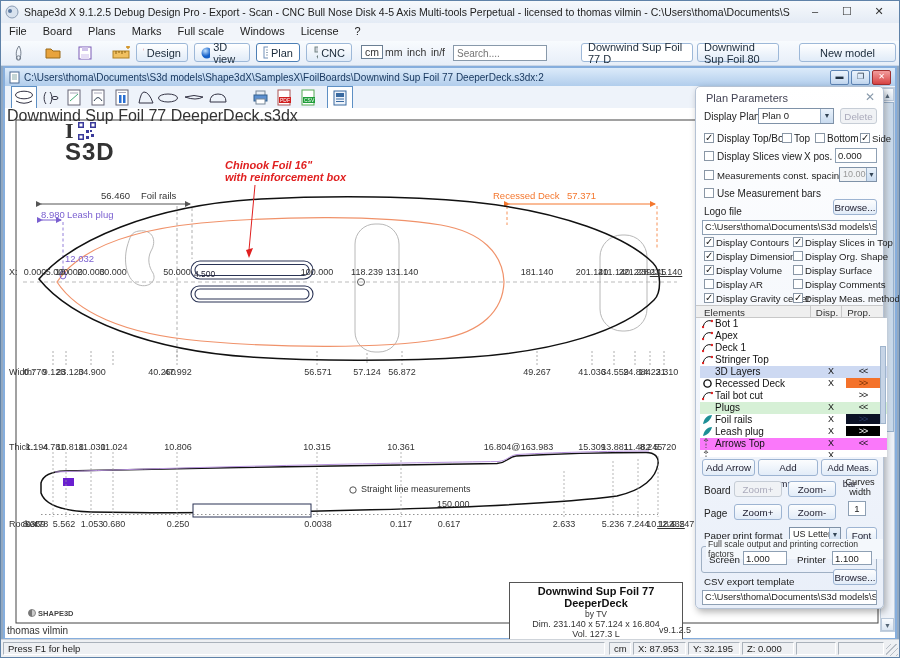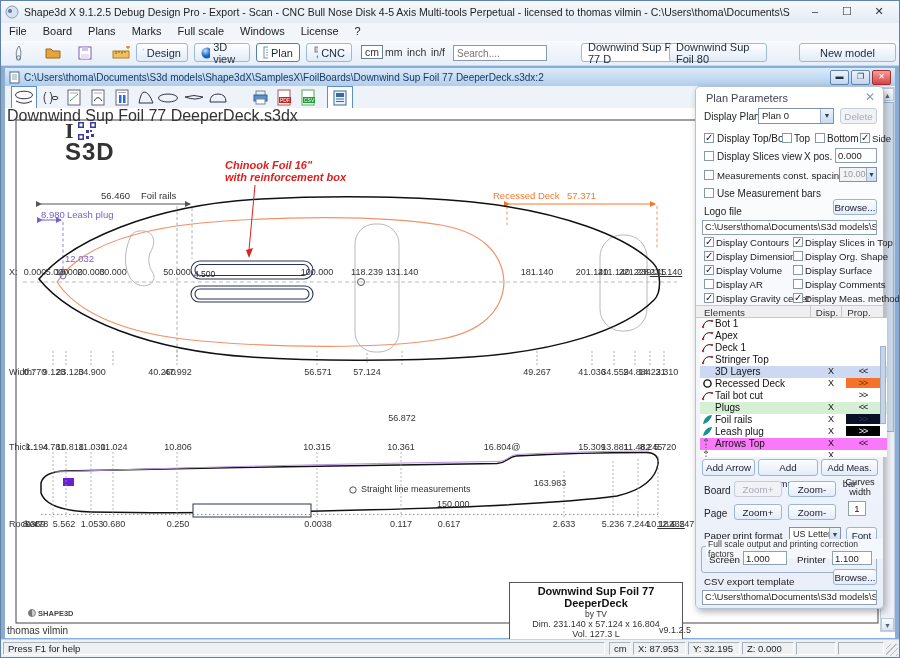--- a/index.html
+++ b/index.html
@@ -181,21 +181,21 @@
       <span>CNC</span>
       </span>
 
     <span class="unit sel" style="left:360px">cm</span>
     <span class="unit" style="left:384px">mm</span>
     <span class="unit" style="left:406px">inch</span>
     <span class="unit" style="left:430px">in/f</span>
     <input class="search" placeholder="Search...." style="">
 
     <span class="tbtn" style="left:580px;width:112px;background:#fff;justify-content:center">Downwind Sup Foil 77 D</span>
-    <span class="tbtn" style="left:668px;width:98px;justify-content:center">Downwind Sup Foil 80</span>
+    <span class="tbtn" style="left:696px;width:82px;justify-content:center">Downwind Sup Foil 80</span>
     <span class="tbtn" style="left:798px;width:97px;justify-content:center">New model</span>
   </div>
 
   <div class="mdi">
     <div class="child">
       <div class="ctitle">
         <svg width="11" height="13">
             <rect x="1" y="1" width="9" height="11" fill="#fff" stroke="#4a6a94"></rect>
             <path d="M3 4 h5 M3 6 h5 M3 8 h5" stroke="#8aa"></path>
           </svg>
@@ -422,40 +422,40 @@
     <div class="mrow" style="top:366px">
         <span class="rlab">Width:</span>
         <span class="m" style="left: 34px;">0.770</span>
         <span class="m" style="left: 53px;">9.128</span>
         <span class="m" style="left: 69px;">23.120</span>
         <span class="m" style="left: 91px;">34.900</span>
         <span class="m" style="left: 113px; margin-left: 48px;">40.260</span>
         <span class="m" style="left: 177px;">47.992</span>
         <span class="m" style="left: 317px;">56.571</span>
         <span class="m" style="left: 366px;">57.124</span>
-        <span class="m" style="left: 401px; margin-top: 46px;">56.872</span>
+        <span class="m" style="left: 401px;">56.872</span>
         <span class="m" style="left: 536px;">49.267</span>
         <span class="m" style="left: 591px;">41.036</span>
         <span class="m" style="left: 614px;">34.559</span>
         <span class="m" style="left: 636px;">24.884</span>
         <span class="m" style="left: 651px;">14.231</span>
         <span class="m" style="left: 666px;">2.310</span>
       </div>
     <div class="mrow" style="top:441px">
         <span class="rlab">Thick.:</span>
         <span class="m" style="left: 36px;">1.194</span>
         <span class="m" style="left: 53px;">4.781</span>
         <span class="m" style="left: 69px;">10.818</span>
         <span class="m" style="left: 91px;">11.030</span>
         <span class="m" style="left: 113px;">11.024</span>
         <span class="m" style="left: 177px;">10.806</span>
         <span class="m" style="left: 316px;">10.315</span>
         <span class="m" style="left: 400px;">10.361</span>
         <span class="m" style="left: 501px;">16.804@</span>
-        <span class="m" style="left: 549px; margin-top: 36px;">163.983</span>
+        <span class="m" style="left: 536px;">163.983</span>
         <span class="m" style="left: 591px;">15.309</span>
         <span class="m" style="left: 614px;">13.881</span>
         <span class="m" style="left: 636px;">11.482</span>
         <span class="m" style="left: 650px;">8.245</span>
         <span class="m" style="left: 664px;">5.720</span>
       </div>
     <div class="mrow" style="top:518px">
         <span class="rlab">Rocker:</span>
         <span class="m" style="left: 36px;">9.478</span>
         <span class="m" style="left: 33px;">8.369</span>

